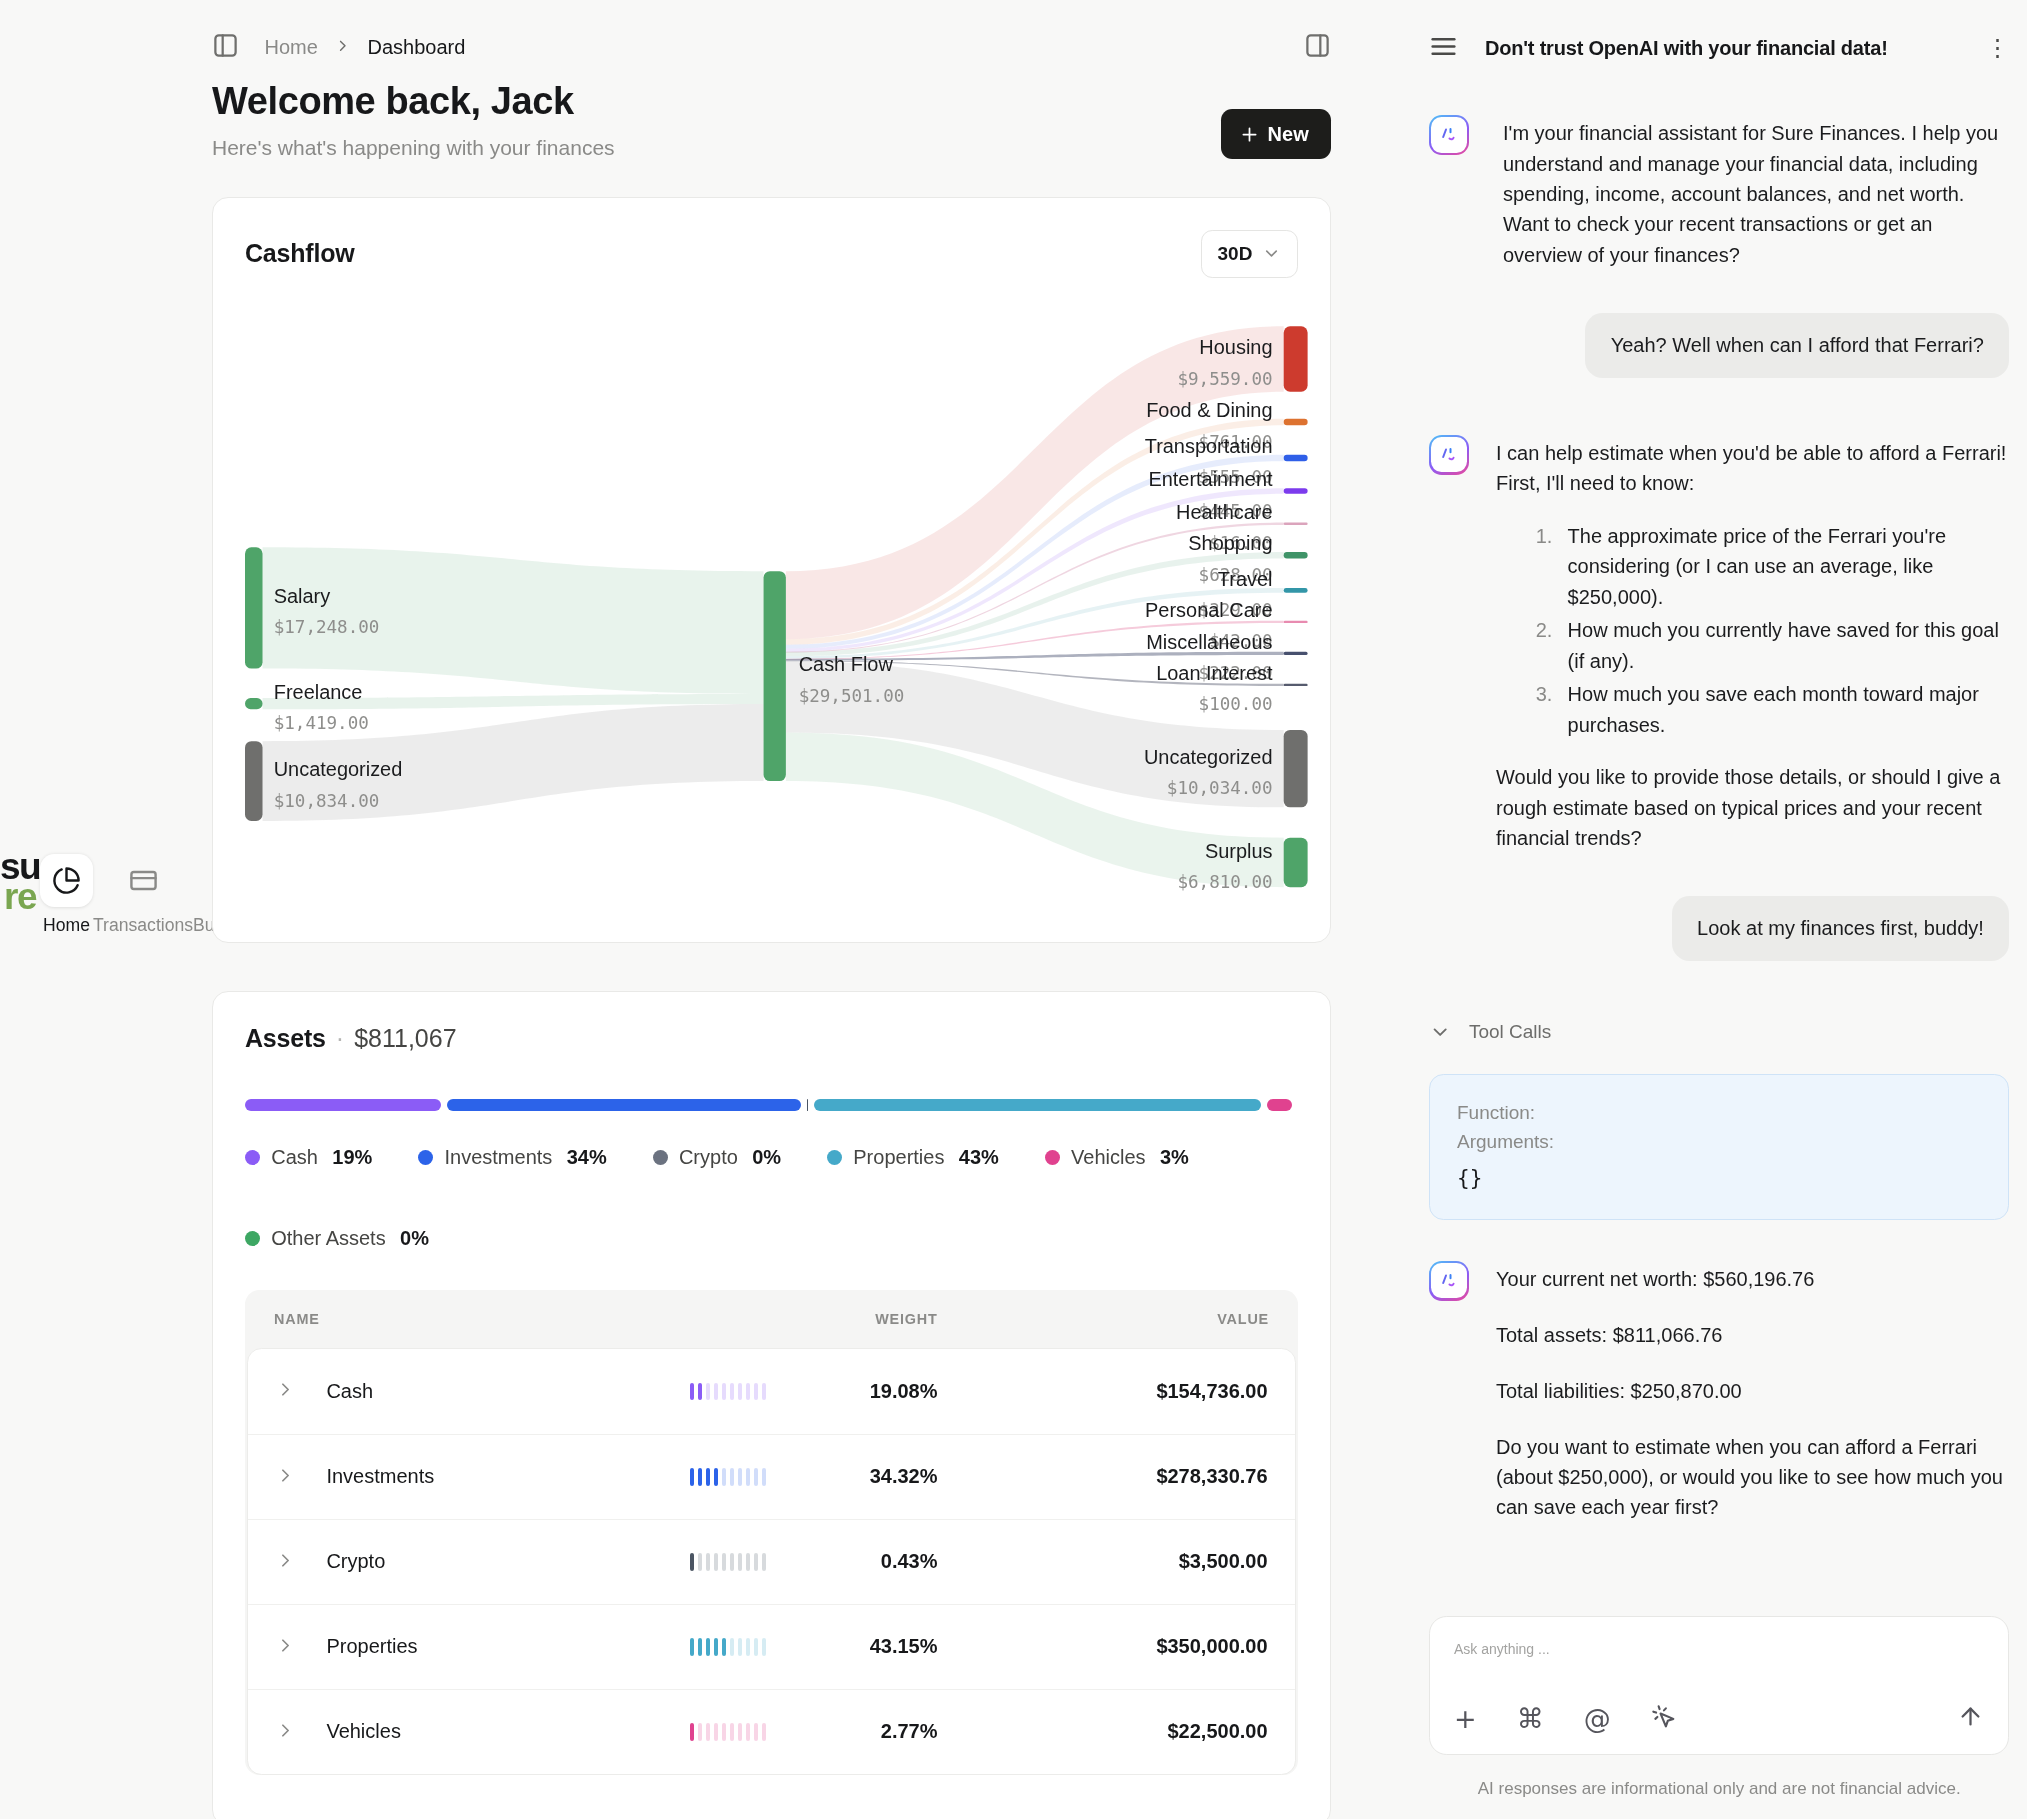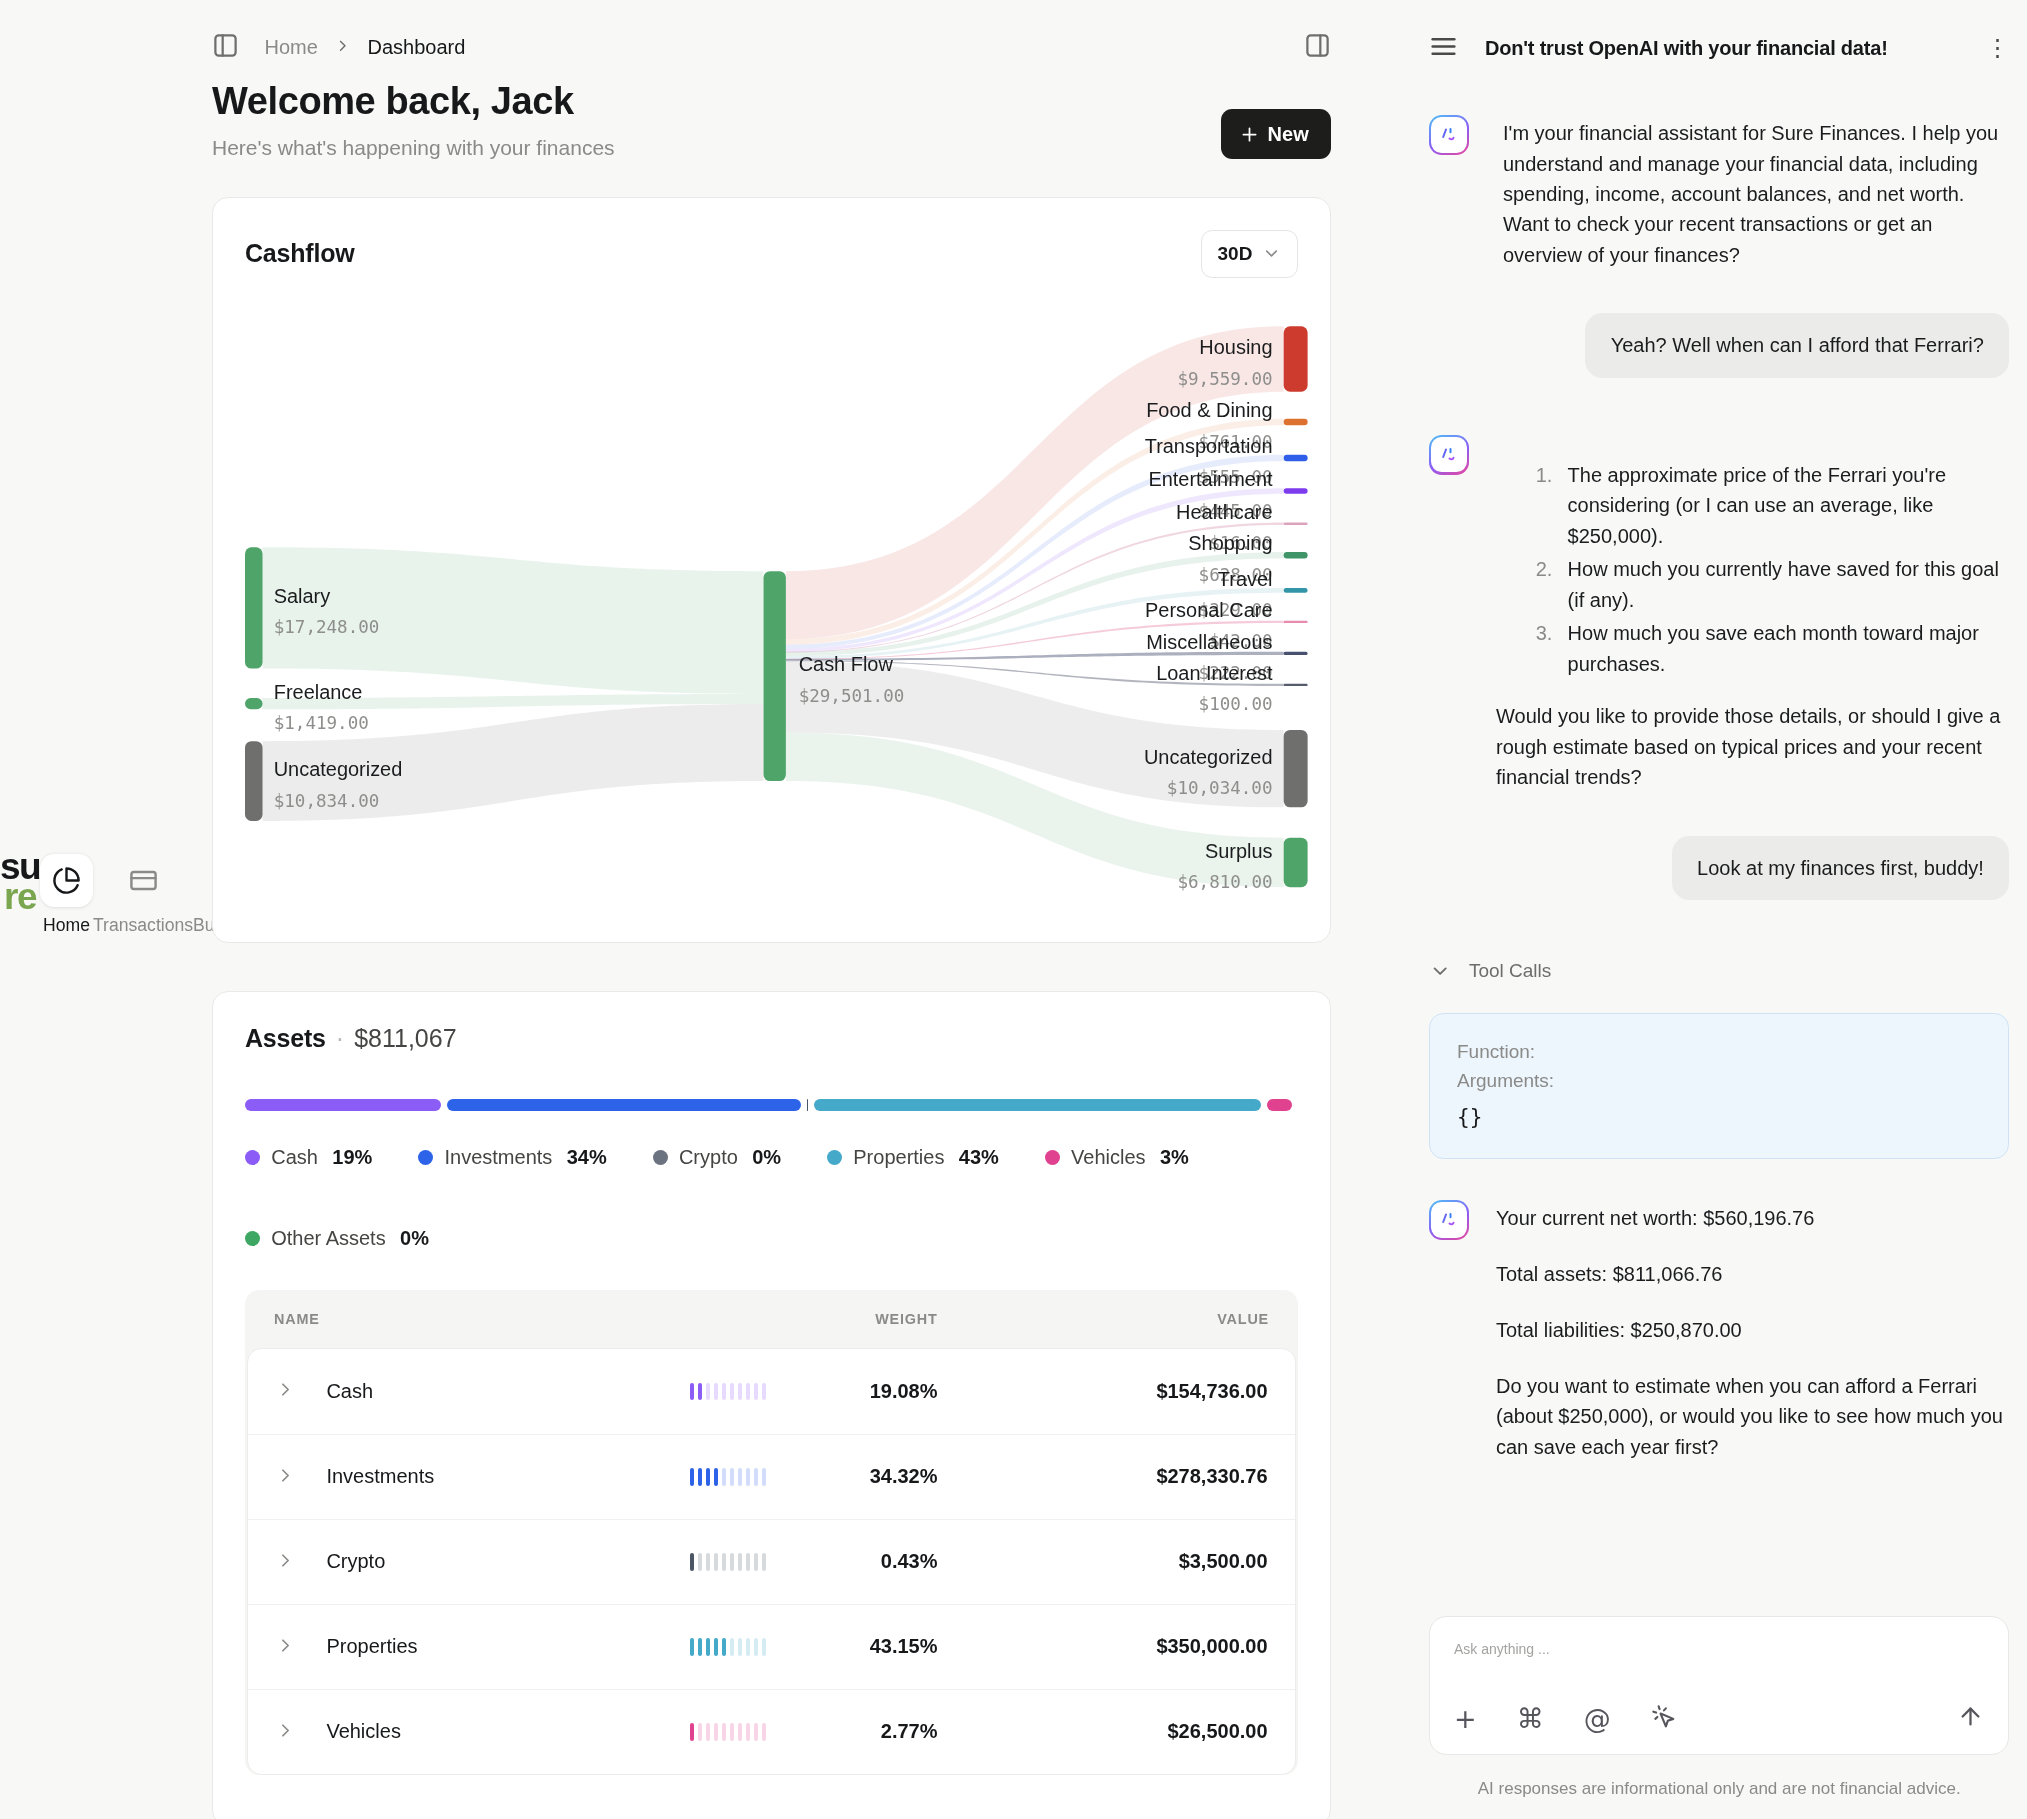--- a/index.html
+++ b/index.html
@@ -436,21 +436,21 @@
               <i style="background: rgb(224, 66, 143); opacity: 0.22;"></i>
               <i style="background: rgb(224, 66, 143); opacity: 0.22;"></i>
               <i style="background: rgb(224, 66, 143); opacity: 0.22;"></i>
               <i style="background: rgb(224, 66, 143); opacity: 0.22;"></i>
               <i style="background: rgb(224, 66, 143); opacity: 0.22;"></i>
               <i style="background: rgb(224, 66, 143); opacity: 0.22;"></i>
               <i style="background: rgb(224, 66, 143); opacity: 0.22;"></i>
               <i style="background: rgb(224, 66, 143); opacity: 0.22;"></i>
             </span>
             <span class="tpct">2.77%</span>
-            <span class="tval">$26,500.00</span>
+            <span class="tval">$22,500.00</span>
           </div>
         </div>
     </div>
   </section>
 </main>
 
 <aside class="chat">
   <div class="chat-header">
     <span class="burger">
       <svg class="ic" width="29" height="29" viewBox="0 0 24 24" stroke-width="2.4">
@@ -484,20 +484,21 @@
       <span class="ai-avatar">
           <span class="inner">
         <svg class="ic" width="24" height="24" viewBox="0 0 24 24" stroke-width="2.2">
               <path d="M9 6.5L6.2 14" stroke="#6366f1"></path>
               <path d="M13.5 6v3.2" stroke="#3b82f6"></path>
               <path d="M12.5 15.5c1.6 1.5 3.8.9 4.1-.8" stroke="#a855f7"></path>
             </svg>
       </span>
         </span>
       <div class="txt">
+        <div>I can help estimate when you'd be able to afford a Ferrari! First, I'll need to know:</div>
         <ol>
           <li>The approximate price of the Ferrari you're considering (or I can use an average, like $250,000).</li>
           <li>How much you currently have saved for this goal (if any).</li>
           <li>How much you save each month toward major purchases.</li>
         </ol>
         <div>Would you like to provide those details, or should I give a rough estimate based on typical prices and your recent financial trends?</div>
       </div>
     </div>
 
     <div class="msg-user">Look at my finances first, buddy!</div>

